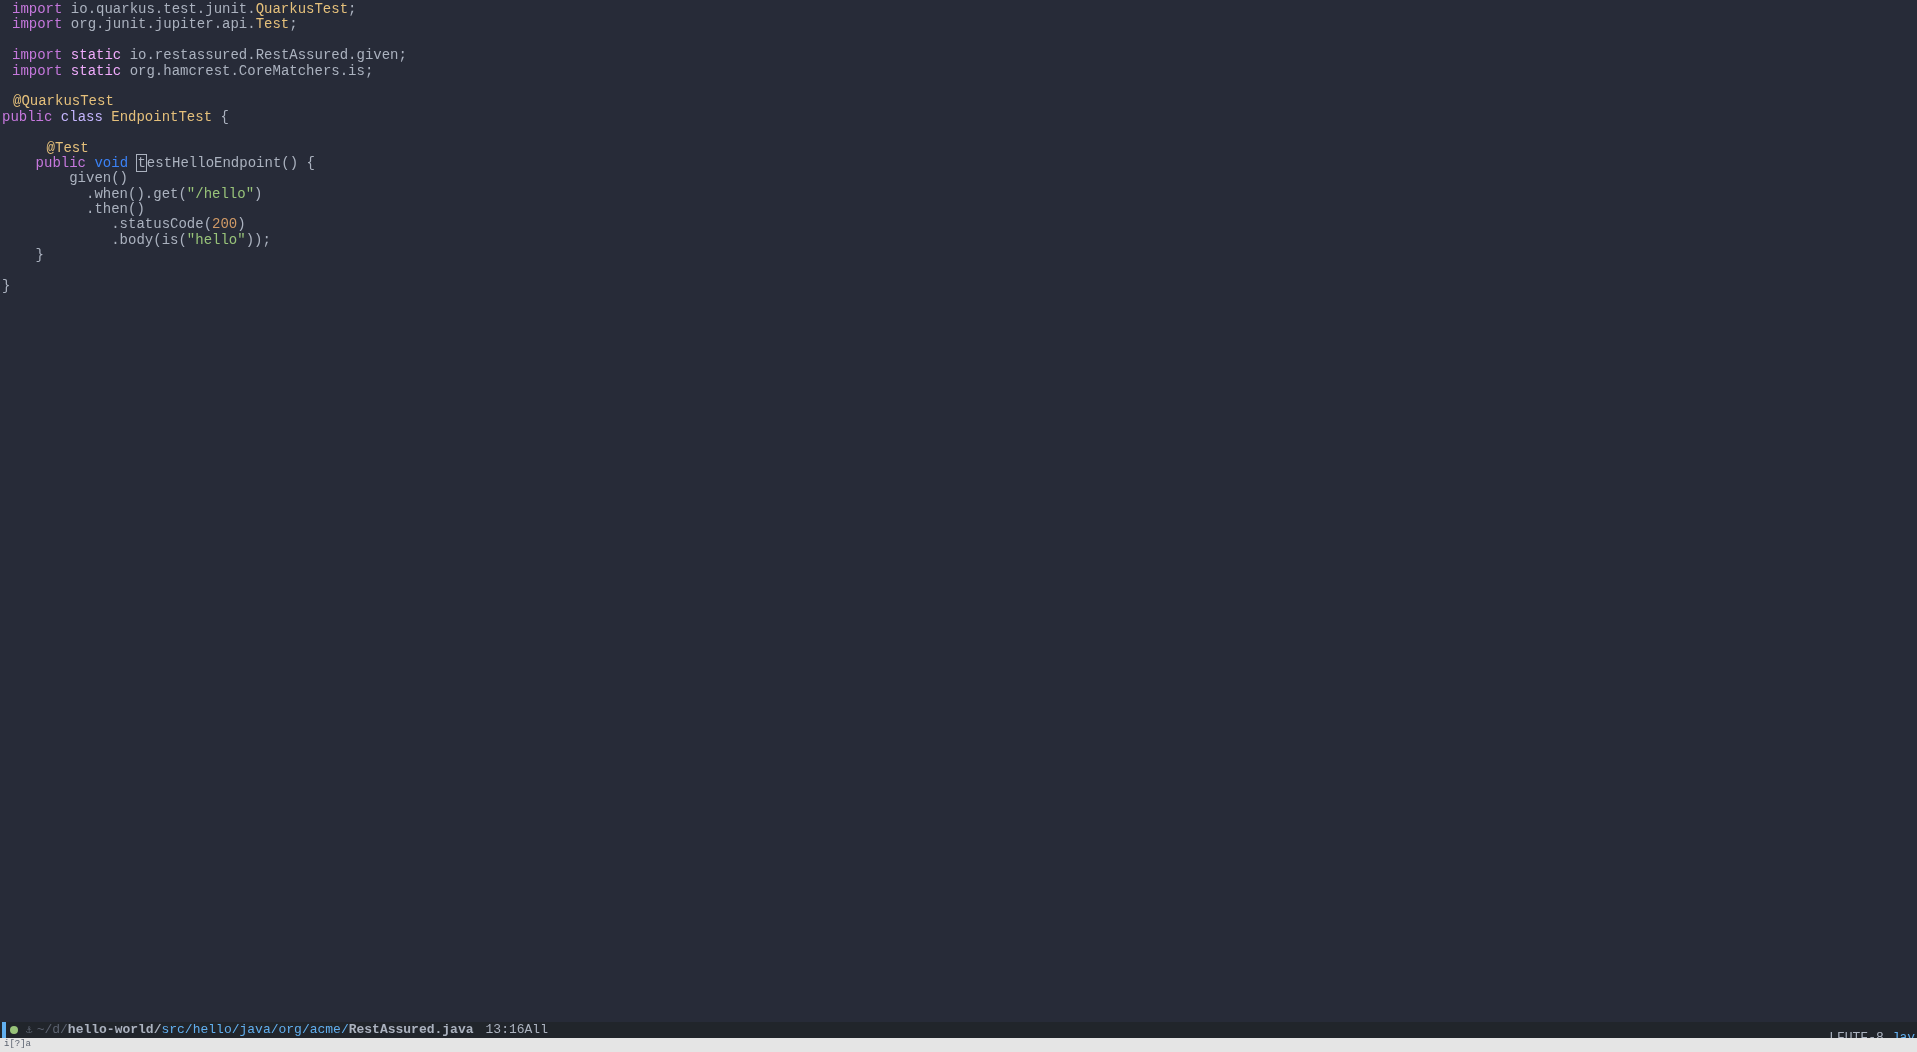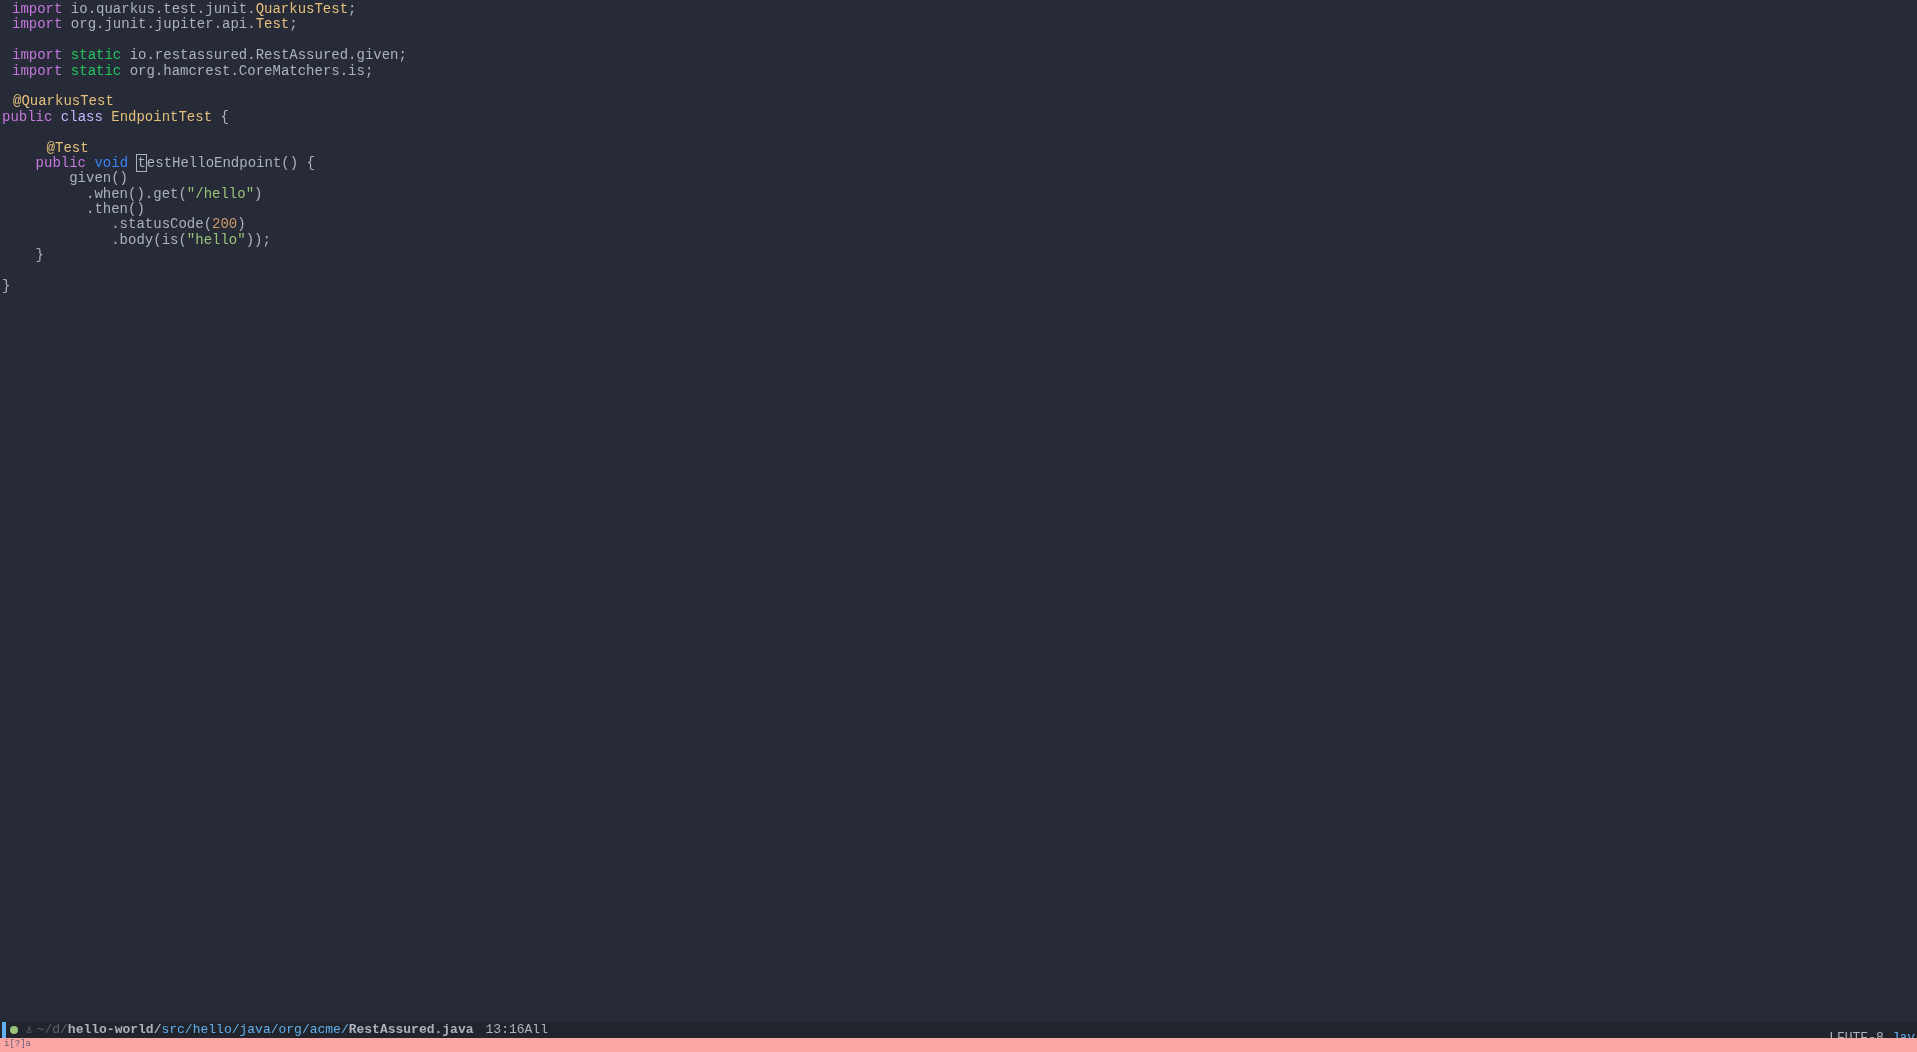--- a/index.html
+++ b/index.html
@@ -26,21 +26,21 @@
       overflow: hidden;
     }
     .code-line {
       display: block;
     }
     .keyword-import {
       color: #c678dd;
       margin-left: 10px;
     }
     .keyword-static {
-      color: #22c55e;
+      color: #f0abfc;
     }
     .keyword-public {
       color: #c678dd;
     }
     .keyword-class {
       color: #c4b5fd;
     }
     .keyword-void {
       color: #3b82f6;
     }
@@ -112,21 +112,21 @@
       align-items: flex-start;
       margin-top: 16px;
     }
     .status-pos {
       margin-left: 12px;
     }
     .lang-tag {
       color: #61afef;
     }
     .bottom-bar {
-      background-color: #fca5a5;
+      background-color: #e5e5e5;
       height: 14px;
       display: flex;
       align-items: center;
       padding: 0 4px;
       font-size: 9px;
       color: #5c6370;
     }
     .bottom-left {
       color: #5c6370;
     }

